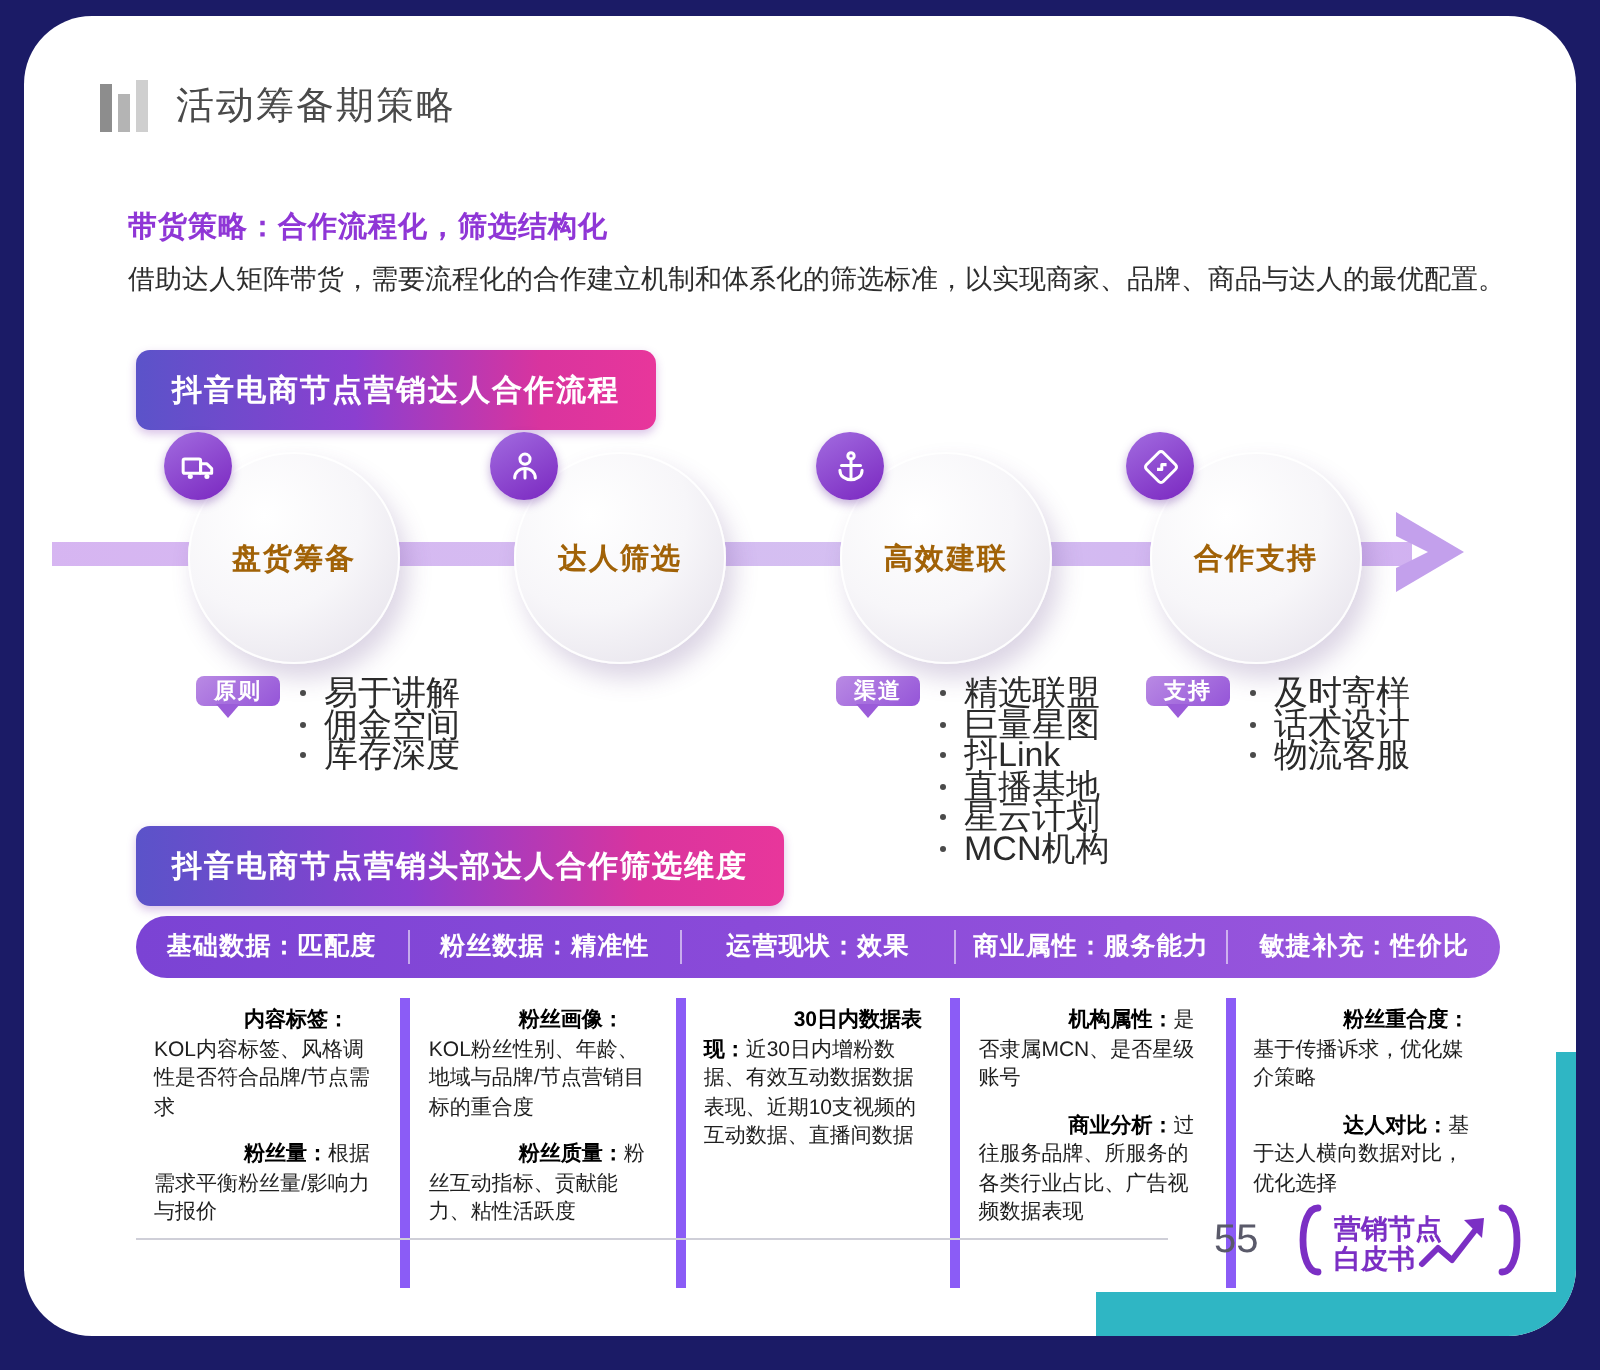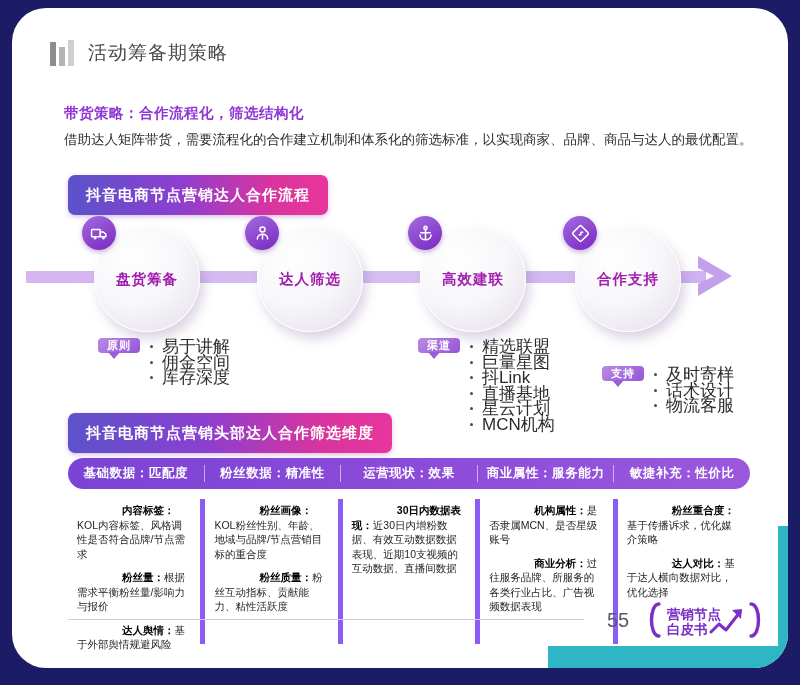--- a/index.html
+++ b/index.html
@@ -78,21 +78,21 @@
   .circle-wrap { position: absolute; width: 106px; height: 106px; top: 18px; }
   .circle {
     position: absolute; left: 0; top: 0; width: 106px; height: 106px;
     border-radius: 50%;
     background: radial-gradient(circle at 36% 30%, #ffffff 0%, #f7f6f9 48%, #e2dee8 100%);
     box-shadow: 4px 7px 12px rgba(90,60,130,.22), inset 0 0 0 1px rgba(255,255,255,.9);
   }
   .circle-label {
     position: absolute; left: 0; top: 0; width: 106px; height: 106px;
     display: flex; align-items: center; justify-content: center;
-    font-size: 14.5px; font-weight: bold; color: #a21caf; letter-spacing: 1px;
+    font-size: 14.5px; font-weight: bold; color: #a16207; letter-spacing: 1px;
   }
   .badge {
     position: absolute; left: -12px; top: -10px;
     width: 34px; height: 34px; border-radius: 50%;
     background: linear-gradient(150deg, #a26ce0, #7a27c0);
     display: flex; align-items: center; justify-content: center;
     box-shadow: 0 2px 5px rgba(90,30,150,.35);
   }
   .badge svg { width: 19px; height: 19px; }
 
@@ -248,21 +248,21 @@
     <ul class="blist">
       <li>精选联盟</li>
       <li>巨量星图</li>
       <li>抖Link</li>
       <li>直播基地</li>
       <li>星云计划</li>
       <li>MCN机构</li>
     </ul>
   </div>
 
-  <div class="bgroup" style="left:590px; top:330px;margin-top:28px;">
+  <div class="bgroup" style="left:561px; top:330px;">
     <span class="tag">支持</span>
     <ul class="blist">
       <li>及时寄样</li>
       <li>话术设计</li>
       <li>物流客服</li>
     </ul>
   </div>
 
   <div class="pill" id="pill2">抖音电商节点营销头部达人合作筛选维度</div>
 
@@ -271,21 +271,20 @@
       <div class="th">基础数据：匹配度</div>
       <div class="th">粉丝数据：精准性</div>
       <div class="th">运营现状：效果</div>
       <div class="th">商业属性：服务能力</div>
       <div class="th">敏捷补充：性价比</div>
     </div>
     <div class="tbody">
       <div class="td">
         <div class="cell"><b>内容标签：</b><span>KOL内容标签、风格调性是否符合品牌/节点需求</span></div>
         <div class="cell"><b>粉丝量：</b><span>根据需求平衡粉丝量/影响力与报价</span></div>
-        <div class="cell"><b>达人舆情：</b><span>基于外部舆情规避风险</span></div>
       </div>
       <div class="td">
         <div class="cell"><b>粉丝画像：</b><span>KOL粉丝性别、年龄、地域与品牌/节点营销目标的重合度</span></div>
         <div class="cell"><b>粉丝质量：</b><span>粉丝互动指标、贡献能力、粘性活跃度</span></div>
       </div>
       <div class="td">
         <div class="cell"><b>30日内数据表现：</b><span>近30日内增粉数据、有效互动数据数据表现、近期10支视频的互动数据、直播间数据</span></div>
       </div>
       <div class="td">
         <div class="cell"><b>机构属性：</b><span>是否隶属MCN、是否星级账号</span></div>

